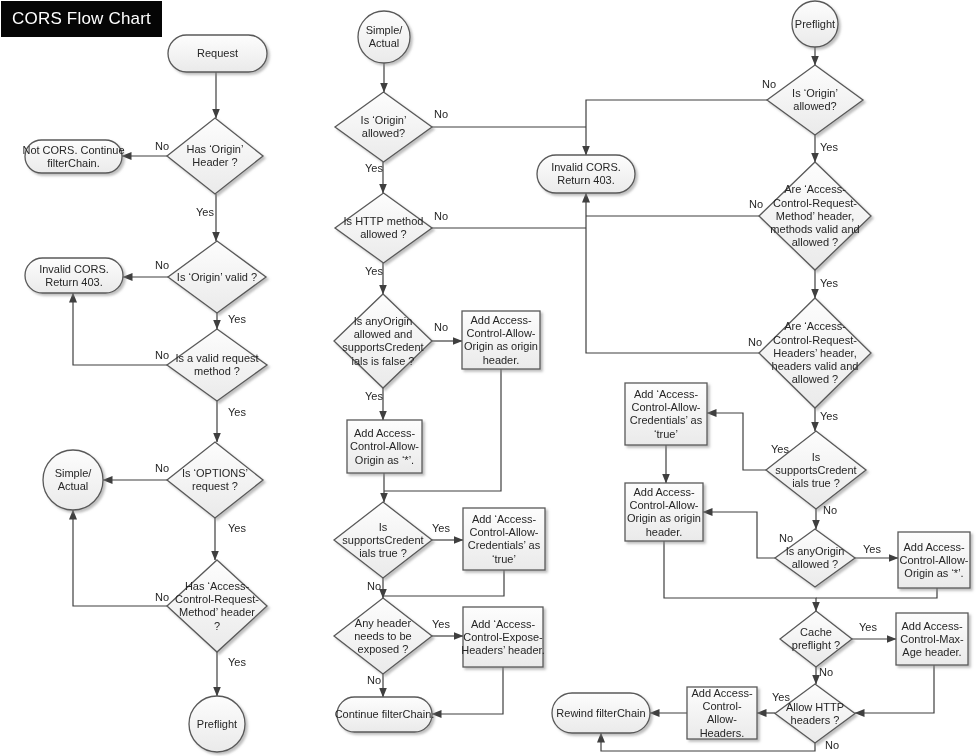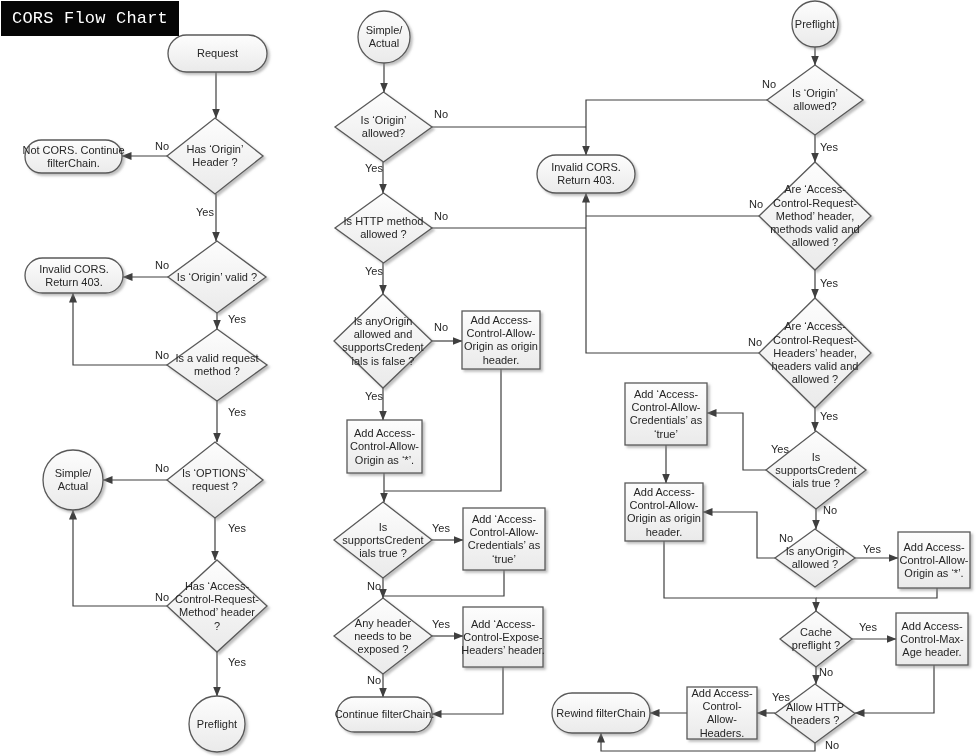--- a/index.html
+++ b/index.html
@@ -1,19 +1,19 @@
 <!DOCTYPE html>
 <html><head>
 <meta charset="utf-8">
 <style>
   html,body{margin:0;padding:0;background:#ffffff;}
   body{width:976px;height:756px;position:relative;font-family:"Liberation Sans",sans-serif;overflow:hidden;}
   #chart-title{
     position:absolute;left:1px;top:1px;background:#050505;color:#ffffff;
-    font-size:17px;padding:8px 11px;letter-spacing:.2px;z-index:5;font-family:Liberation Mono, monospace;
+    font-size:17px;padding:8px 11px;letter-spacing:.2px;z-index:5;
   }
   svg{position:absolute;left:0;top:0;}
   .node-shape{fill:url(#shapeGrad);stroke:#595959;stroke-width:1.3;filter:url(#softShadow);}
   .edge{fill:none;stroke:#3f3f3f;stroke-width:1.2;}
   .node-text{fill:#262626;font-size:11px;font-family:"Liberation Sans",sans-serif;text-anchor:middle;}
   .edge-label{fill:#262626;font-size:11px;font-family:"Liberation Sans",sans-serif;text-anchor:middle;}
 </style>
 </head>
 <body>
 

